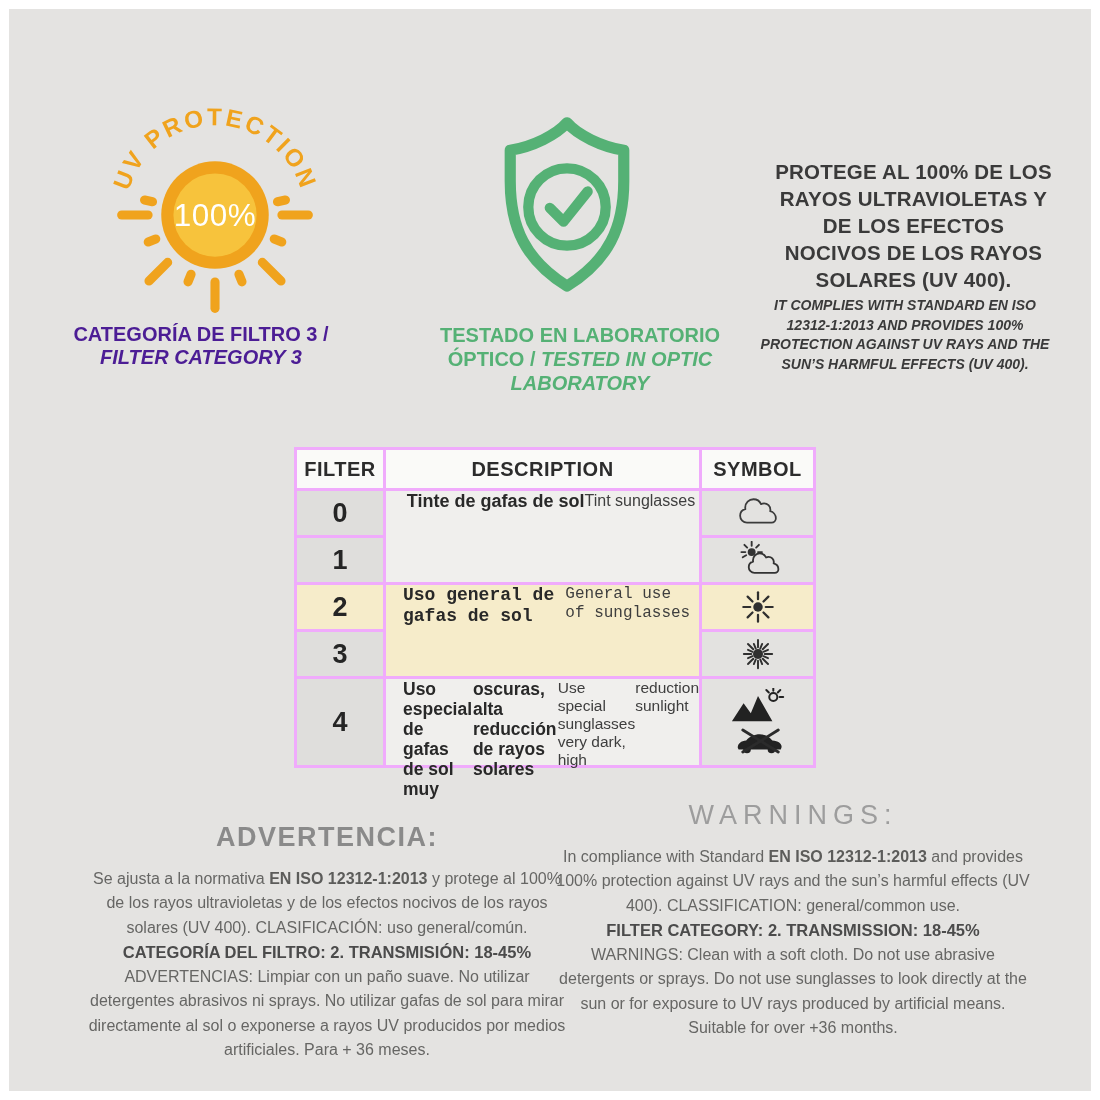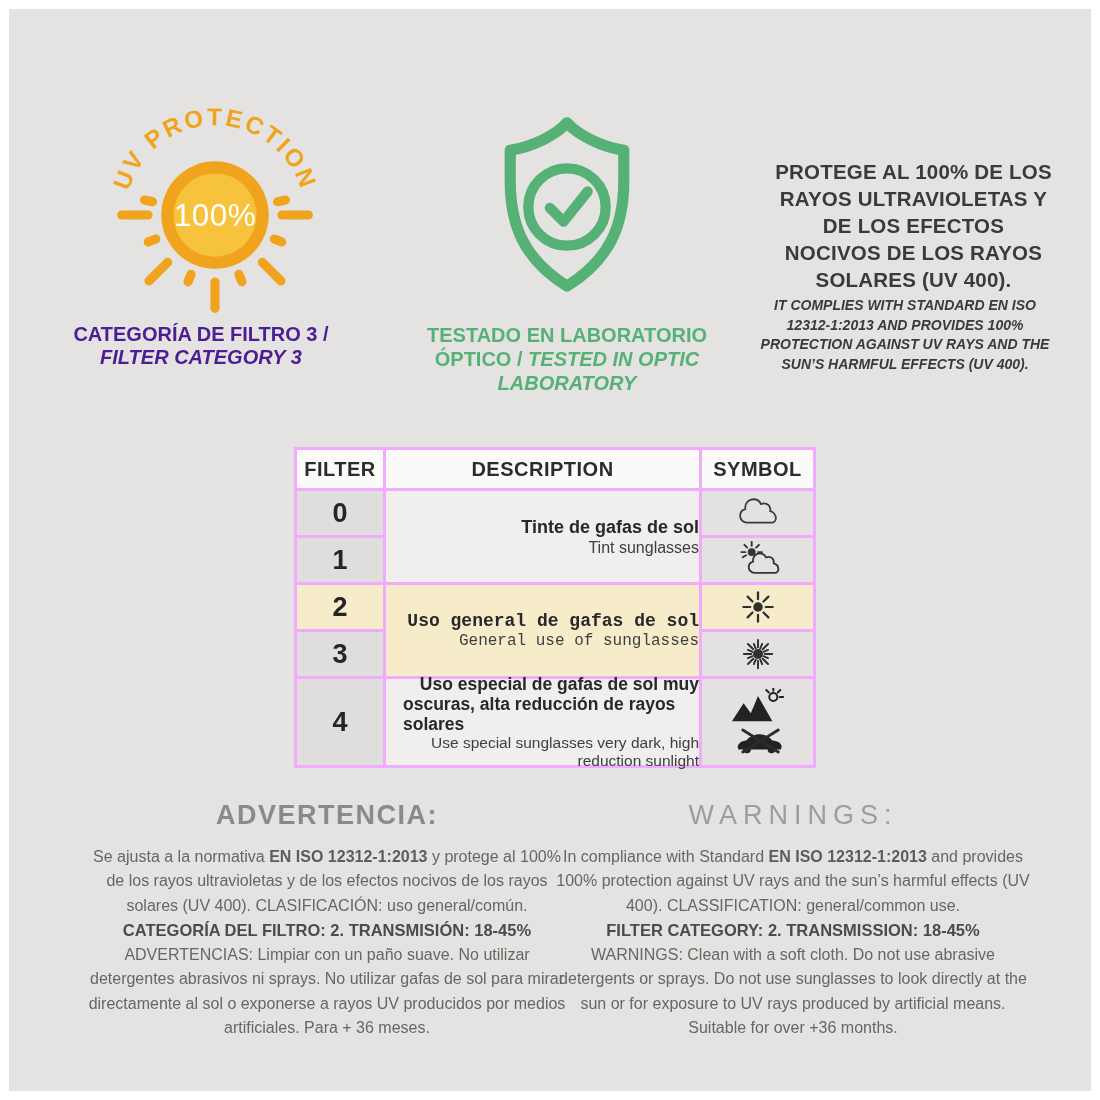--- a/index.html
+++ b/index.html
@@ -9,61 +9,61 @@
   }
   .canvas { position:absolute; inset:9px; background:#e4e3e1; }
 
   
   .sun-svg { position:absolute; left:64px; top:76px; width:284px; height:254px; }
   .sun-caption { position:absolute; left:22px; top:314px; width:340px; text-align:center;
     color:#4c1d95; font-weight:700; font-size:20px; line-height:23px; }
   .sun-caption .en { font-style:italic; }
 
   .shield-svg { position:absolute; left:472px; top:100px; width:172px; height:196px; }
-  .lab-caption { position:absolute; left:400px; top:314px; width:316px; text-align:center;
+  .lab-caption { position:absolute; left:413px; top:314px; width:316px; text-align:center;
     color:#55b175; font-weight:700; font-size:20px; line-height:24px; }
   .lab-caption em { font-style:italic; }
 
   .protect { position:absolute; left:748px; top:149px; width:296px; text-align:center; color:#3a3a3a; }
   .protect-es { font-weight:700; font-size:20.5px; line-height:27px; letter-spacing:0.2px;margin-left:17px; }
   .protect-en { font-weight:700; font-style:italic; font-size:14px; line-height:19.5px; margin-top:3px; }
 
   
   .ftable { position:absolute; left:285px; top:438px; background:#f0abfc; padding:3px;
     display:flex; flex-direction:column; gap:3px; }
   .ft-head, .ft-body { display:grid; grid-template-columns:86px 313px 111px; gap:3px; }
   .ft-head { grid-template-rows:38px; }
   .ft-body { grid-template-rows:44px 44px 44px 44px 86px; }
   .cell { display:flex; align-items:center; justify-content:center; }
   .c-head { background:#fafaf8; color:#2c2c2c; font-weight:700; font-size:20px; letter-spacing:0.5px; }
   .c-grey { background:#dfdedc; }
   .c-sym  { background:#e3e2e0; }
   .c-desc { background:#f0efed; }
   .c-cream{ background:#f6ecca; }
   .fnum { color:#252525; font-weight:700; font-size:27px; }
-  .desc { flex-direction:column; align-items:flex-end; justify-content:center; padding-left:17px; }
+  .desc { flex-direction:row; align-items:flex-start; justify-content:center; padding-left:17px; }
   .desc .es { color:#282828; font-weight:700; font-size:18px; line-height:21px; }
   .desc .en { color:#3e3e3e; font-weight:400; font-size:16px; line-height:19px; }
   .desc4 .es { font-size:17.5px; line-height:20px; }
   .desc4 .en { font-size:15.5px; line-height:18px; }
   .sym-stack { flex-direction:column; gap:2px; }
 
   
   .g-f0 { grid-column:1; grid-row:1; } .g-f1 { grid-column:1; grid-row:2; }
   .g-f2 { grid-column:1; grid-row:3; } .g-f3 { grid-column:1; grid-row:4; }
   .g-f4 { grid-column:1; grid-row:5; }
   .g-d01 { grid-column:2; grid-row:1/3; } .g-d23 { grid-column:2; grid-row:3/5;font-family:Liberation Mono, monospace; }
   .g-d4 { grid-column:2; grid-row:5; }
   .g-s0 { grid-column:3; grid-row:1; } .g-s1 { grid-column:3; grid-row:2; }
   .g-s2 { grid-column:3; grid-row:3; } .g-s3 { grid-column:3; grid-row:4; }
   .g-s4 { grid-column:3; grid-row:5; }
 
   
   .warn { position:absolute; top:794px; width:484px; text-align:center; color:#666664; font-size:16px; line-height:24.5px; }
-  .warn-es { left:76px; } .warn-en { left:542px; }
+  .warn-es { left:76px;margin-top:22px; } .warn-en { left:542px; }
   .warn-heading { font-size:27px; margin-bottom:17px; }
   .warn-es .warn-heading { font-weight:700; color:#8a8a8a; letter-spacing:1.5px; }
   .warn-en .warn-heading { font-weight:400; color:#9d9d9d; letter-spacing:6px; }
   .warn p { margin:0; }
   .warn b { font-weight:700; color:#5c5c5a; }
   .warn-strong { font-weight:700; color:#4b4b4b; font-size:16.5px; }
 </style>
 </head>
 <body>
 

